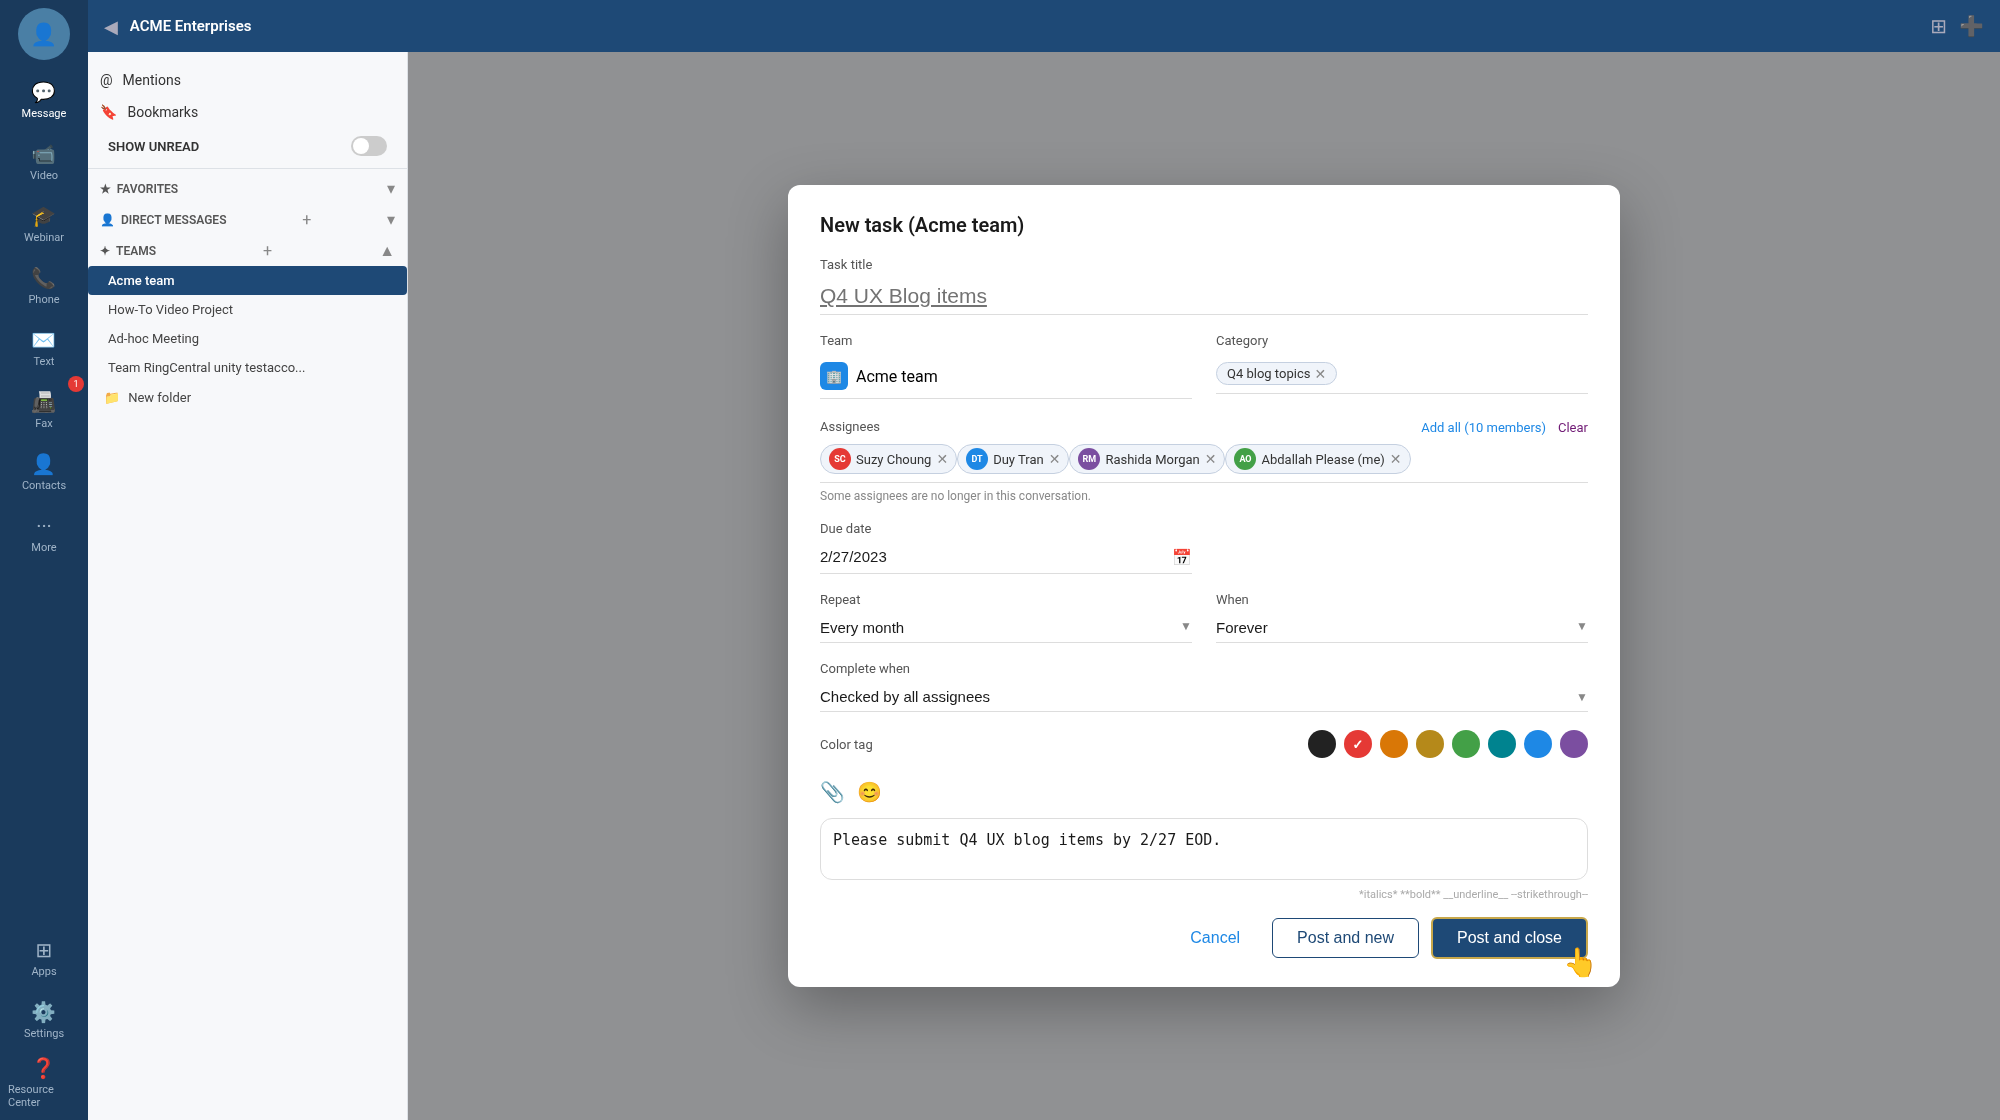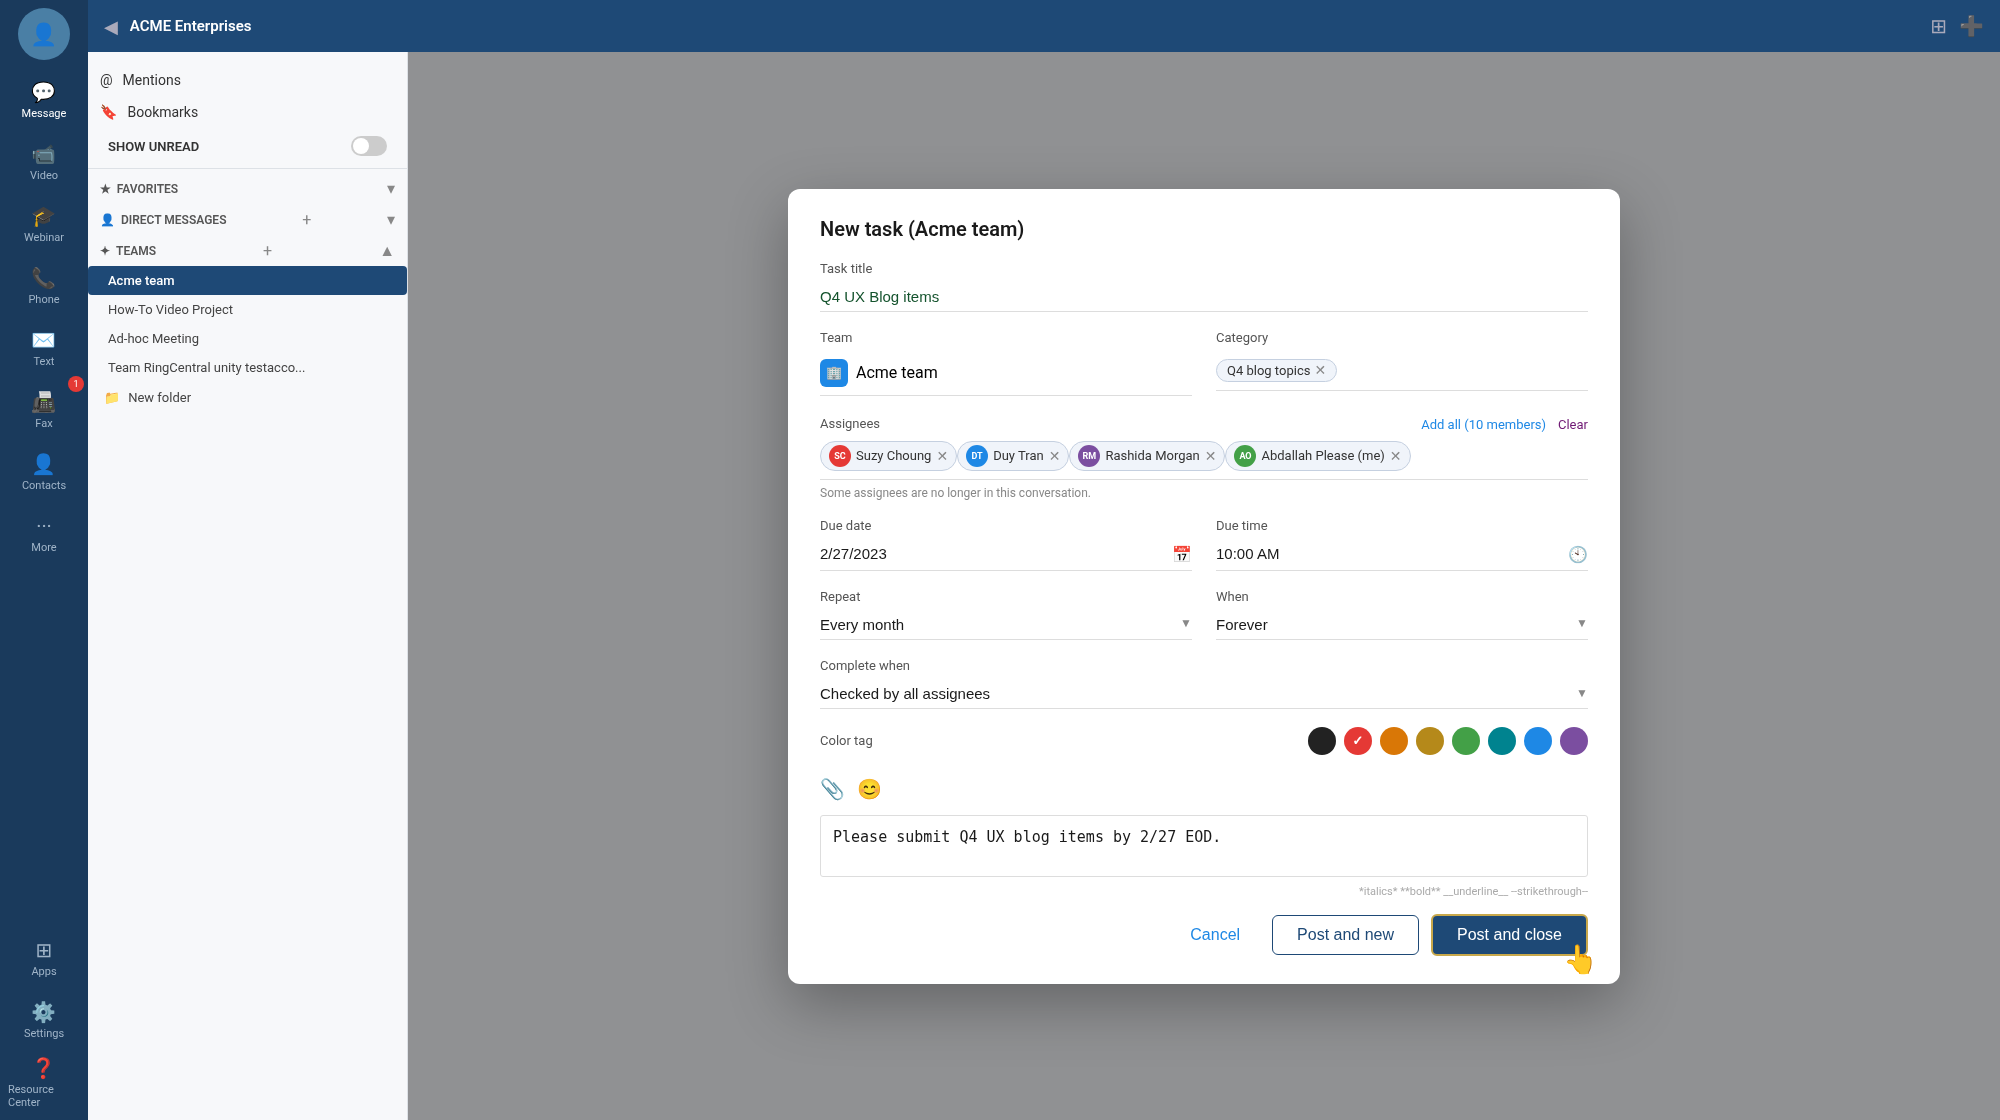--- a/index.html
+++ b/index.html
@@ -216,24 +216,25 @@
       color: #555;
       margin-bottom: 6px;
       display: block;
     }
 
     .form-input {
       width: 100%;
       border: none;
       border-bottom: 1.5px solid #ddd;
       padding: 6px 0;
-      font-size: 15px;
-      color: #14532d;
+      font-size: 21px;
+      color: #737373;
       outline: none;
       background: transparent;
+      text-decoration: underline;
     }
 
     .two-col {
       display: grid;
       grid-template-columns: 1fr 1fr;
       gap: 24px;
     }
 
     .team-display {
       display: flex;
@@ -430,21 +431,21 @@
       color: #888;
       font-size: 20px;
       cursor: pointer;
       background: none;
       border: none;
     }
 
     .message-input {
       width: 100%;
       border: 1px solid #ddd;
-      border-radius: 3px;
+      border-radius: 12px;
       padding: 12px;
       font-size: 15px;
       color: #1a1a1a;
       min-height: 52px;
       outline: none;
       resize: none;
       background: #fff;
     }
     .message-hint {
       text-align: right;
@@ -708,27 +709,20 @@
               <div class="assignee-warning">Some assignees are no longer in this conversation.</div>
             </div>
 
             
             <div class="two-col form-group">
               <div>
                 <label class="form-label">Due date</label>
                 <div class="date-input-wrap">
                   <input type="text" value="2/27/2023" style="">
                   <span class="date-icon">📅</span>
-                </div>
-              </div>
-              <div>
-                <label class="form-label">Due time</label>
-                <div class="date-input-wrap">
-                  <input type="text" value="10:00 AM" style="">
-                  <span class="date-icon">🕙</span>
                 </div>
               </div>
             </div>
 
             
             <div class="repeat-row form-group">
               <div>
                 <label class="form-label">Repeat</label>
                 <div class="select-wrap">
                   <select>

